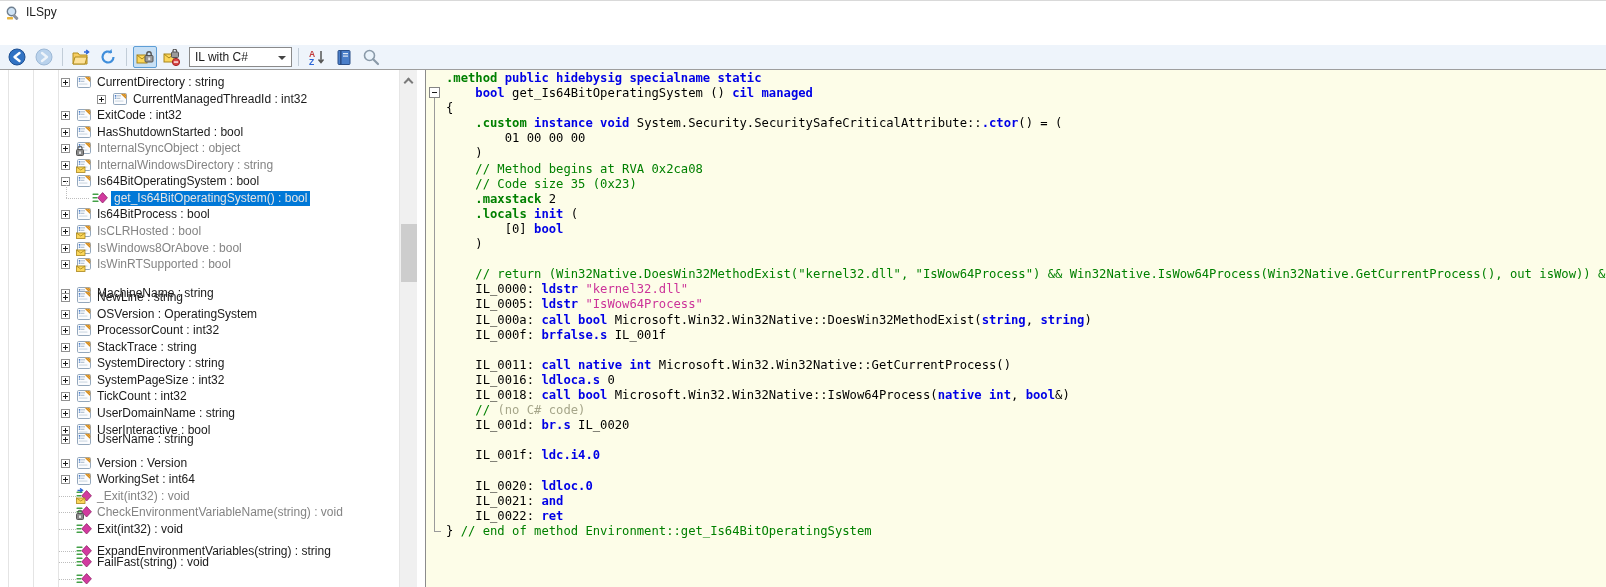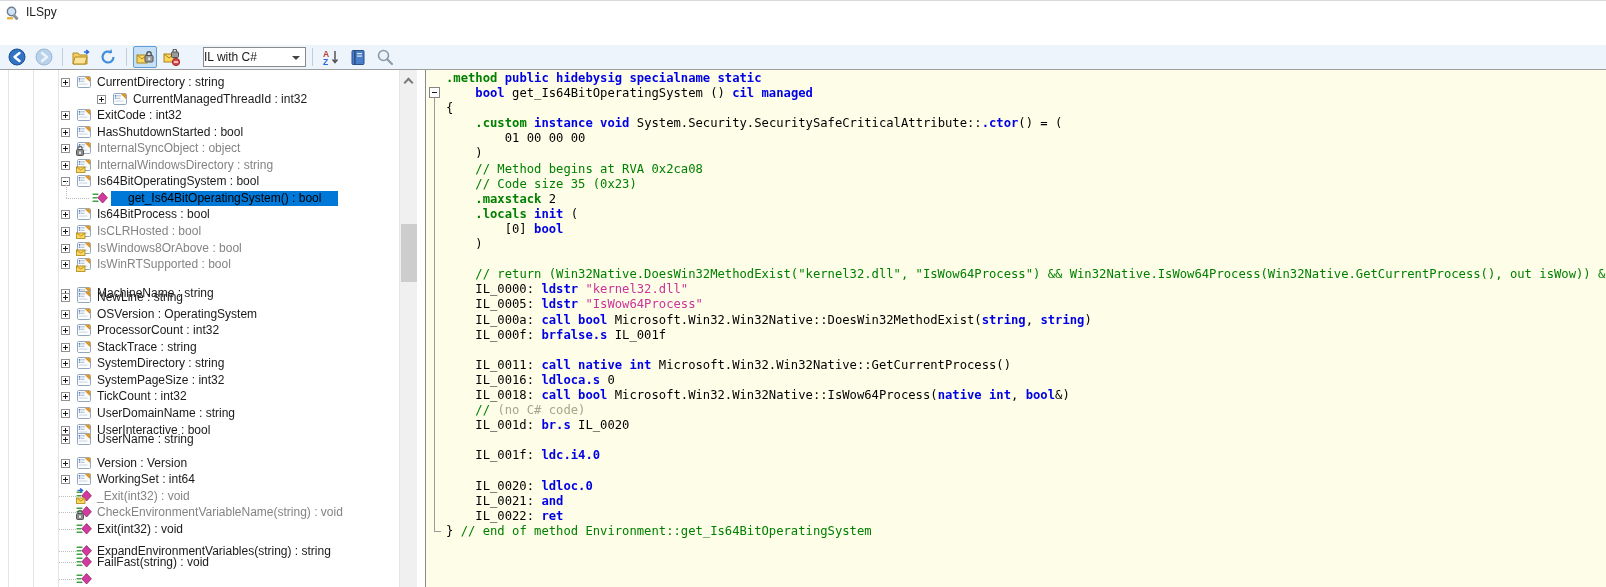--- a/index.html
+++ b/index.html
@@ -18,34 +18,34 @@
   
   #menubar{position:absolute;left:0;top:22px;right:0;height:22px;background:#f4f4f4;display:flex;align-items:center;padding-left:2px}
   .menu-item{padding:2px 9px;cursor:default}
 
   
   #toolbar{position:absolute;left:0;top:44px;right:0;height:25px;background:var(--toolbarbg);
     border-bottom:1px solid #9e9e9e;display:flex;align-items:center;padding-left:5px;gap:3px}
   .tb-btn{width:24px;height:22px;display:flex;align-items:center;justify-content:center;border:1px solid transparent;border-radius:2px}
   .tb-btn.pressed{background:var(--pressed);border-color:#5e9ed6}
   .tb-sep{width:1px;height:18px;background:#c2cdd8;margin:0 3px}
-  .combo{width:103px;height:20px;background:#fff;border:1px solid #8a8a8a;display:flex;align-items:center;position:relative;margin-left:16px}
+  .combo{width:103px;height:20px;background:#fff;border:1px solid #8a8a8a;display:flex;align-items:center;padding-left:5px;position:relative;margin-left:2px}
   .combo .combo-arrow{position:absolute;right:5px;top:8px;width:0;height:0;border-left:4px solid transparent;border-right:4px solid transparent;border-top:4px solid #444}
 
   
   #content{position:absolute;left:0;top:69px;right:0;bottom:0}
 
   
   #tree-panel{position:absolute;left:0;top:0;bottom:0;width:399px;background:#fff;overflow:hidden}
   .guide{position:absolute;top:0;bottom:0;width:1px;background:#e4e4e4}
   .tree-row{position:absolute;left:0;right:0;height:17px}
   .tree-label{position:absolute;left:97px;top:1px;line-height:15px;white-space:nowrap}
   .tree-row.child .tree-label{left:113px}
   .tree-row.grey .tree-label{color:var(--grey)}
-  .tree-row.selected .tree-label{background:var(--sel);color:#000000;padding:0 17px;left:111px}
+  .tree-row.selected .tree-label{background:var(--sel);color:#e5e5e5;padding:0 3px;left:111px}
   .tree-icon{position:absolute;left:76px;top:0}
   .tree-row.child .tree-icon{left:92px}
   .exp{position:absolute;left:61px;top:4px;width:9px;height:9px;background:#fff;border:1px solid #919191}
   .exp::before{content:"";position:absolute;left:1px;right:1px;top:3px;height:1px;background:#1a1a1a}
   .exp.plus::after{content:"";position:absolute;top:1px;bottom:1px;left:3px;width:1px;background:#1a1a1a}
   .leaf-dash{position:absolute;left:59px;top:8px;width:17px;height:1px;
     background:repeating-linear-gradient(90deg,#bdbdbd 0 1px,transparent 1px 2px)}
   .child-vline{position:absolute;left:66px;top:-9px;height:17px;width:1px;
     background:repeating-linear-gradient(180deg,#bdbdbd 0 1px,transparent 1px 2px)}
   .child-hline{position:absolute;left:66px;top:8px;width:24px;height:1px;

